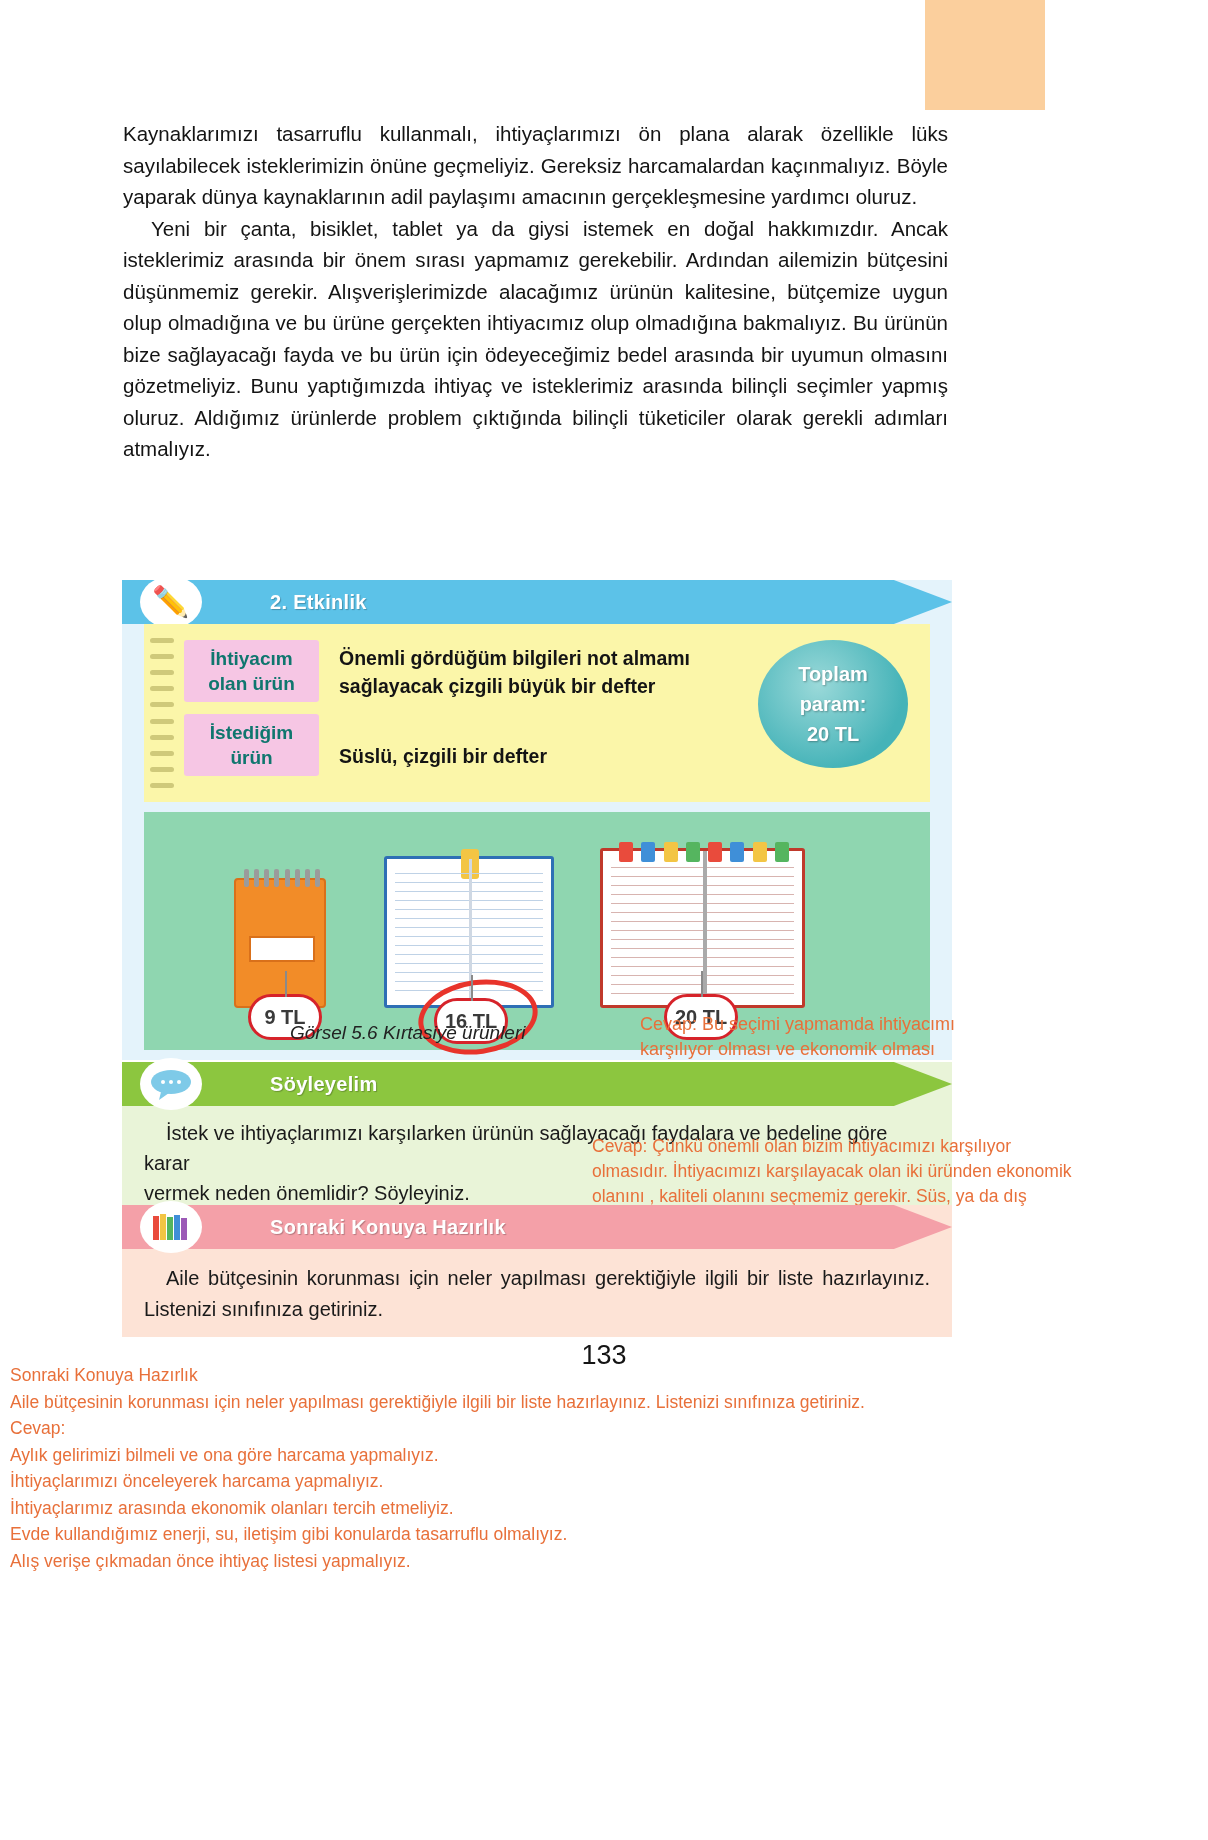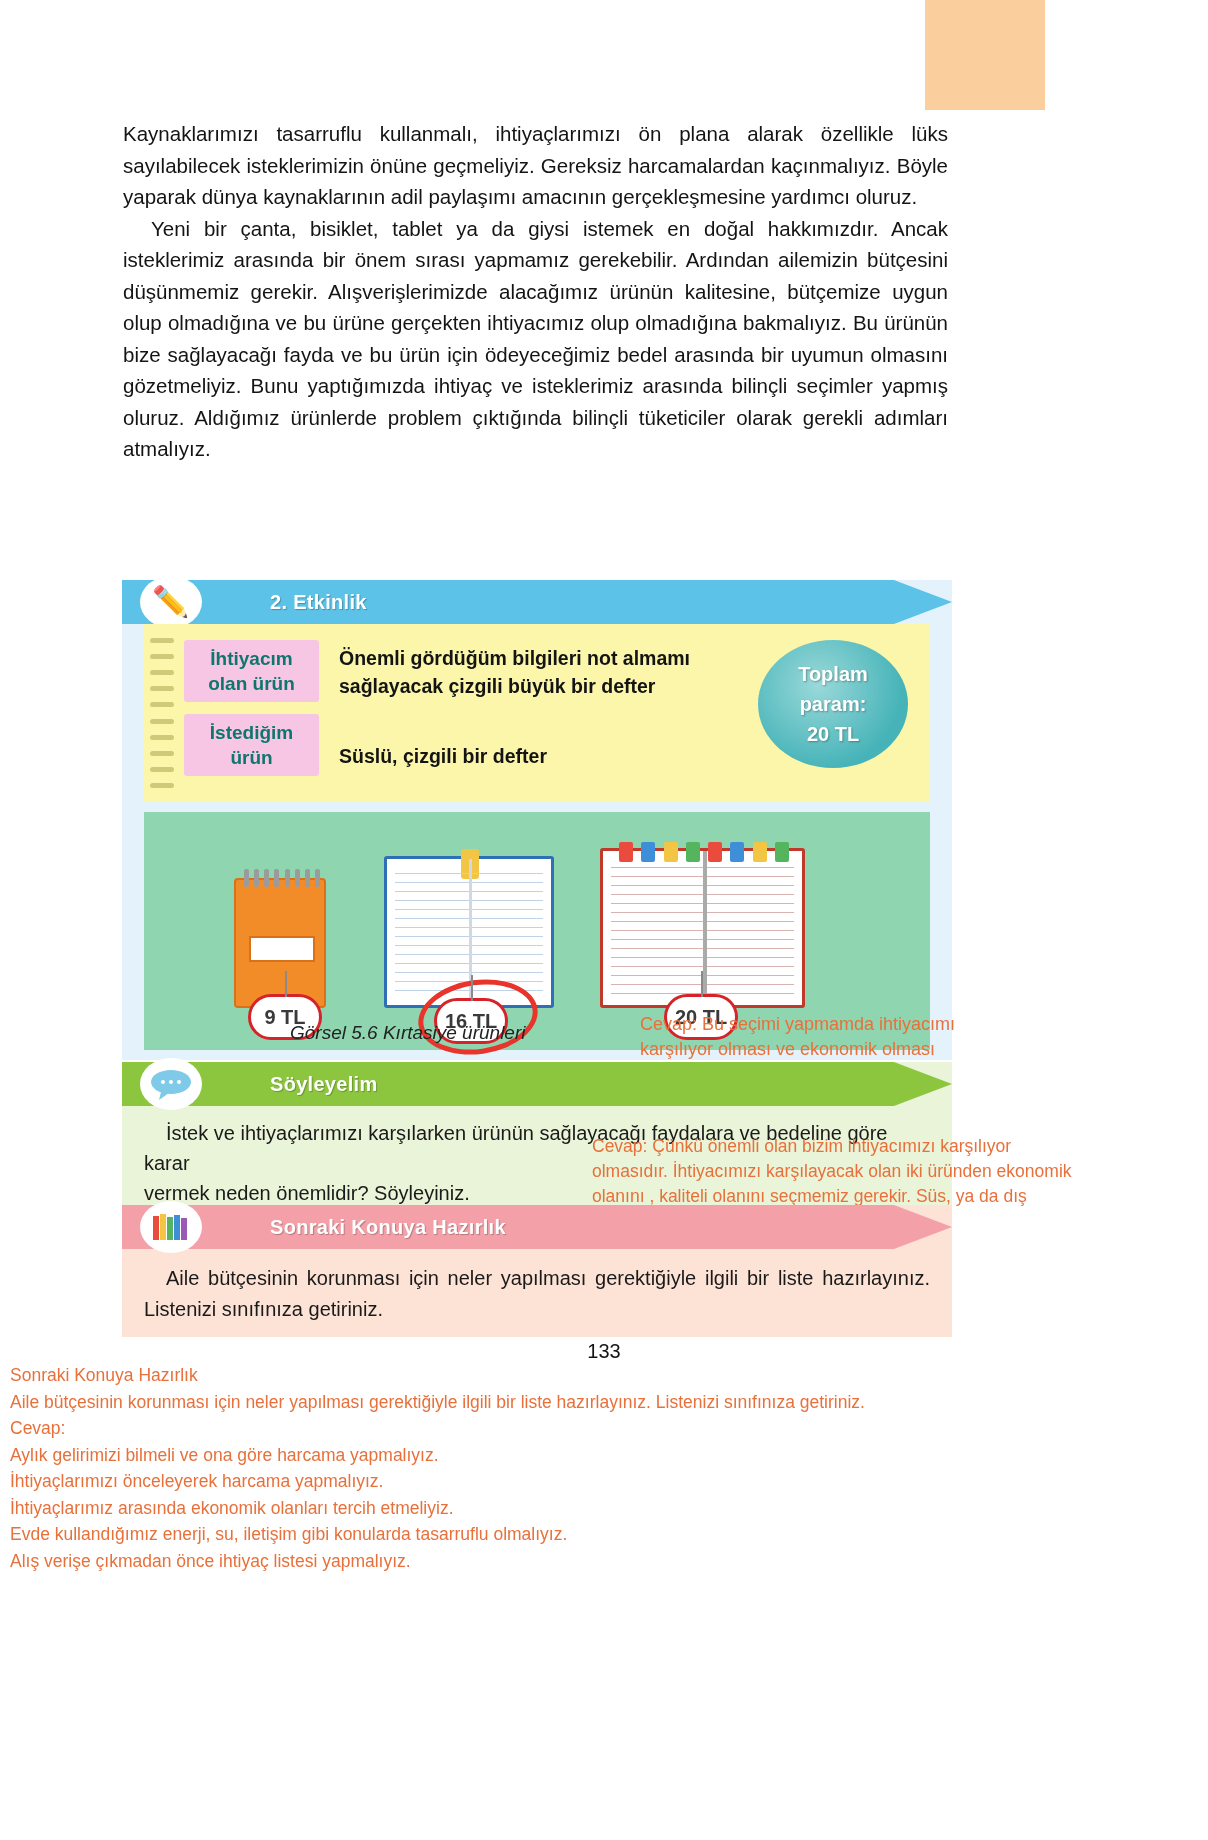--- a/index.html
+++ b/index.html
@@ -253,21 +253,21 @@
     font-size: 20px;
     line-height: 31px;
     text-align: justify;
   }
   .next-text .ind { text-indent: 22px; display: block; }
 
   .pagenum {
     position: absolute;
     left: 0; right: 0; top: 1340px;
     text-align: center;
-    font-size: 20px;
+    font-size: 27px;
     color: #141414;
   }
 
   
   .bottom-notes {
     position: absolute;
     left: 10px; top: 1362px;
     width: 1000px;
     color: #e8703a;
     font-size: 17.5px;

